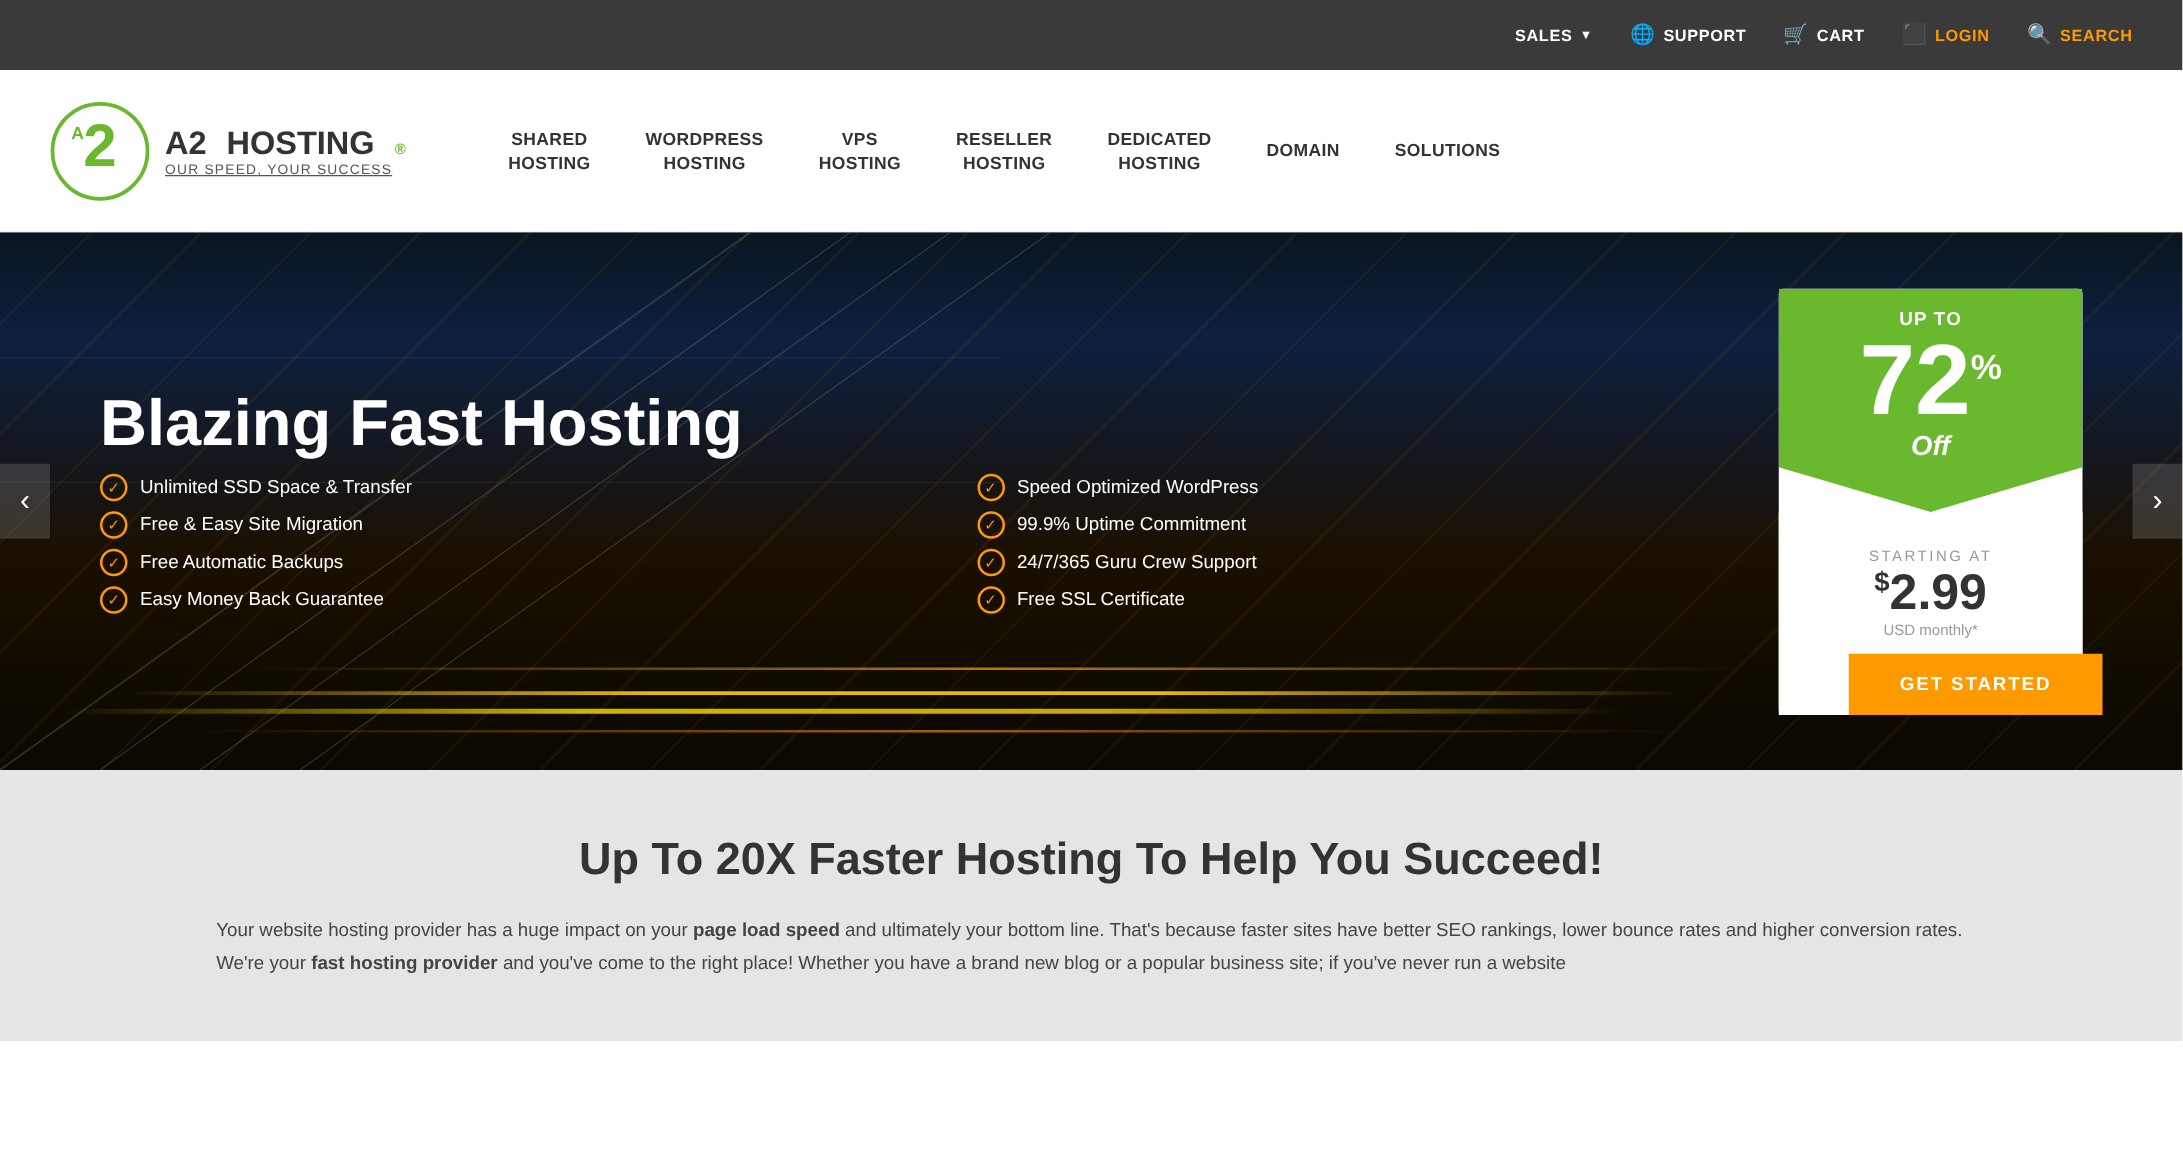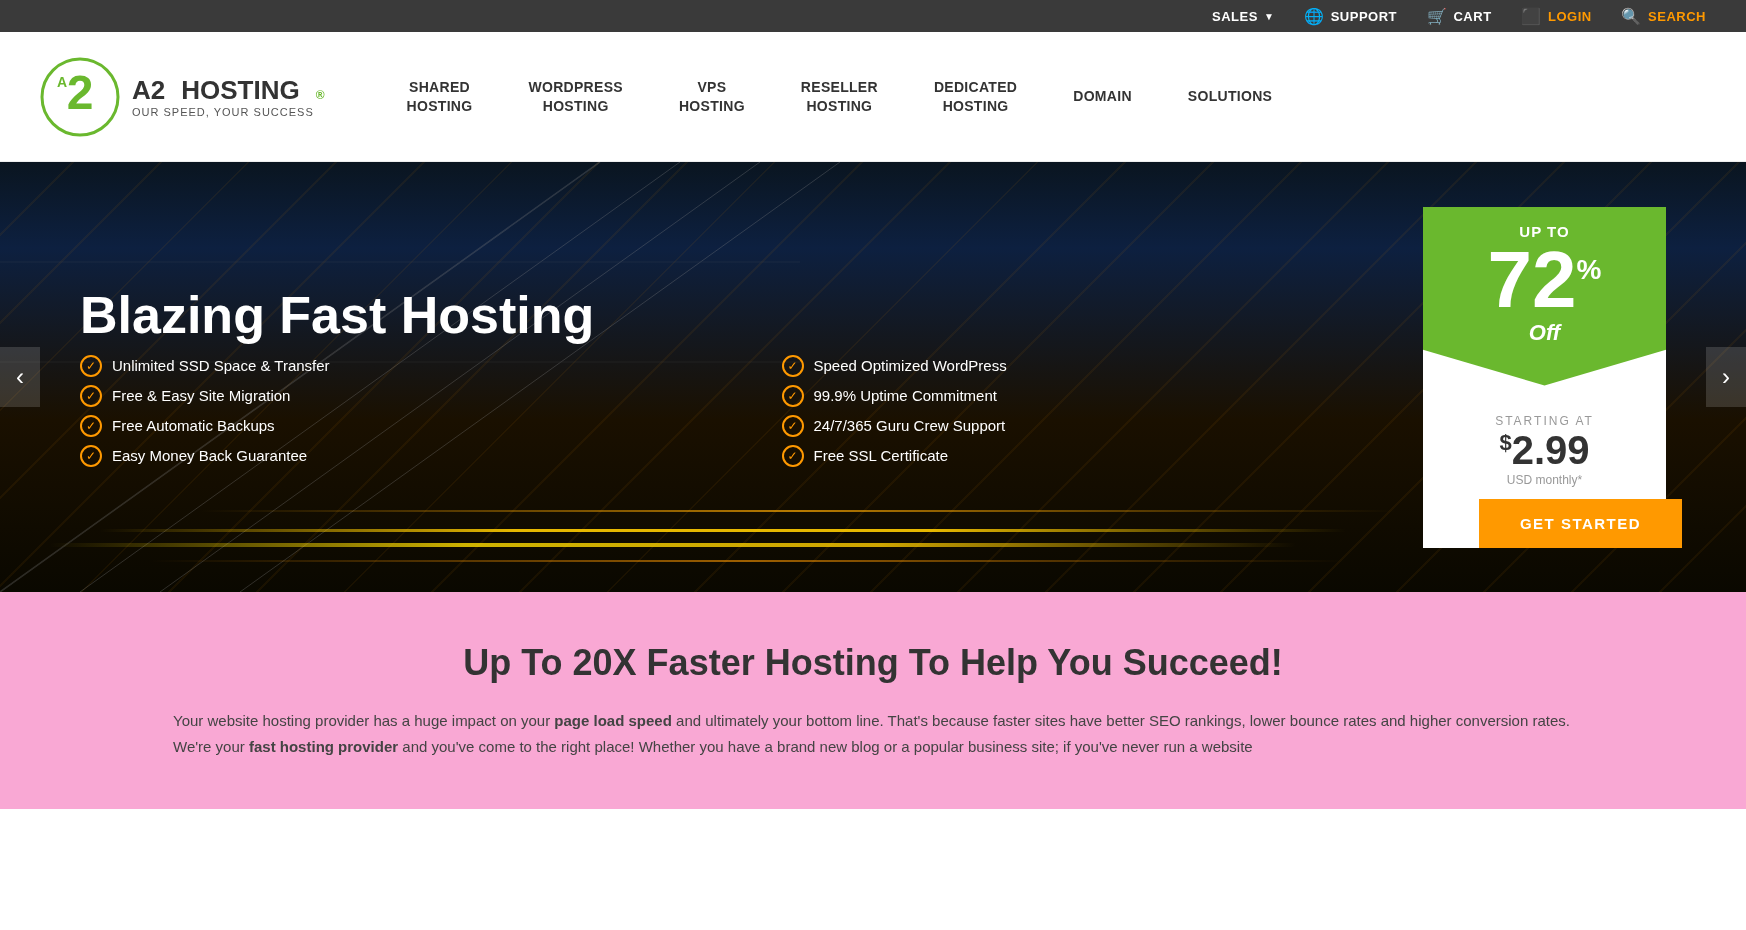--- a/index.html
+++ b/index.html
@@ -1,21 +1,21 @@
 <!DOCTYPE html>
 <html><head>
   <meta charset="utf-8">
   <style>
     * { margin: 0; padding: 0; box-sizing: border-box; }
     body { font-family: Arial, sans-serif; width: 1746px; overflow-x: hidden; }
 
     
     .top-bar {
       background: #3a3a3a;
-      height: 32px;
+      height: 56px;
       display: flex;
       align-items: center;
       justify-content: flex-end;
       padding-right: 40px;
       gap: 30px;
     }
     .top-bar-item {
       color: #fff;
       font-size: 13px;
       font-weight: 600;
@@ -58,25 +58,26 @@
     }
     .logo-text-area {
       display: flex;
       flex-direction: column;
     }
     .logo-tagline {
       font-size: 11px;
       color: #555;
       text-transform: uppercase;
       letter-spacing: 1px;
+      text-decoration: underline;
     }
     .nav-links {
       display: flex;
       align-items: center;
-      gap: 12px;
+      gap: 0;
       flex: 1;
     }
     .nav-item {
       padding: 8px 22px;
       font-size: 14px;
       font-weight: 700;
       color: #333;
       text-transform: uppercase;
       text-align: center;
       cursor: pointer;
@@ -251,21 +252,21 @@
       justify-content: center;
       color: #fff;
       font-size: 24px;
       cursor: pointer;
     }
     .hero-arrow.left { left: 0; }
     .hero-arrow.right { right: 0; }
 
     
     .content-section {
-      background: #f9a8d4;
+      background: #e5e5e5;
       padding: 50px 80px;
     }
     .content-heading {
       font-size: 36px;
       font-weight: 900;
       color: #333;
       text-align: center;
       margin-bottom: 24px;
     }
     .content-body {

